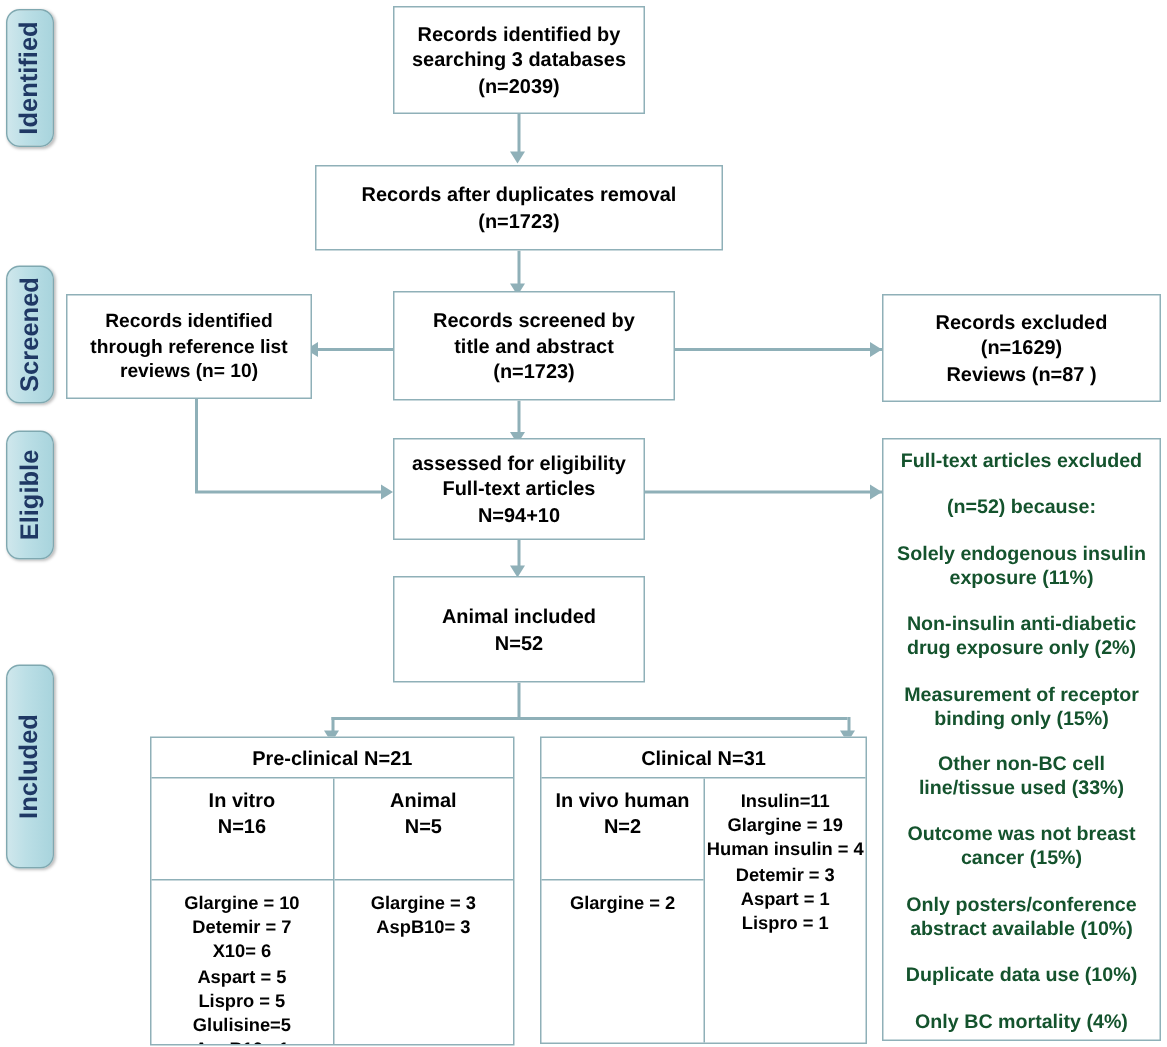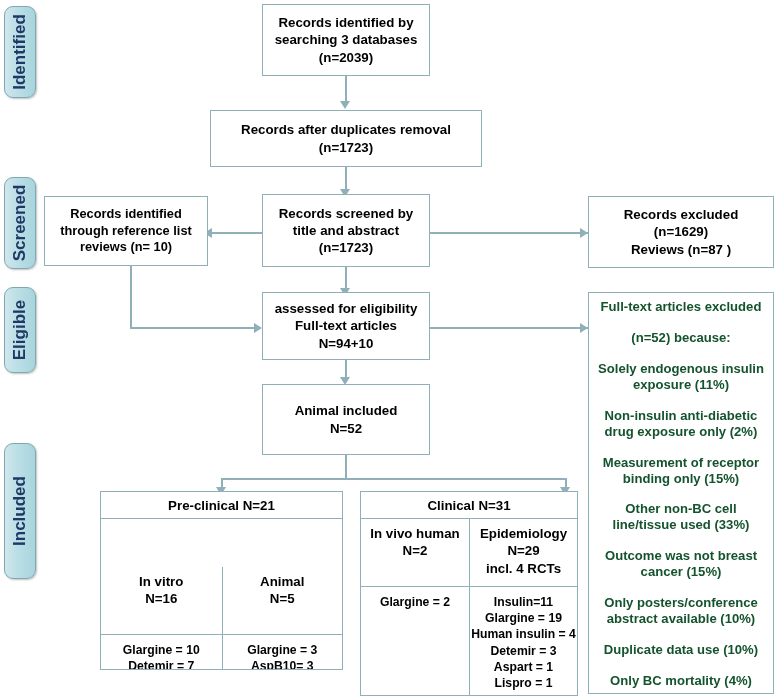--- a/index.html
+++ b/index.html
@@ -209,21 +209,21 @@
     </div>
   </div>
 
   <div class="nbox" style="left:210px; top:110px; width:272px; height:57px;">
     <div class="lines">
       <div>Records after duplicates removal</div>
       <div>(n=1723)</div>
     </div>
   </div>
 
-  <div class="nbox" style="left:262px; top:194px; width:168px; height:73px;">
+  <div class="nbox" style="left:262px; top:194px; width:188px; height:73px;">
     <div class="lines">
       <div>Records screened by</div>
       <div>title and abstract</div>
       <div>(n=1723)</div>
     </div>
   </div>
 
   <div class="nbox" style="left:44px; top:196px; width:164px; height:70px; font-size:12.8px;">
     <div class="lines">
       <div>Records identified</div>
@@ -261,21 +261,21 @@
     <div class="eitem">Solely endogenous insulin exposure  (11%)</div>
     <div class="eitem">Non-insulin anti-diabetic drug exposure only (2%)</div>
     <div class="eitem">Measurement of receptor binding only (15%)</div>
     <div class="eitem">Other non-BC cell line/tissue used (33%)</div>
     <div class="eitem">Outcome was not breast cancer (15%)</div>
     <div class="eitem">Only posters/conference abstract available (10%)</div>
     <div class="eitem">Duplicate data use (10%)</div>
     <div class="eitem">Only BC mortality (4%)</div>
   </div>
 
-  <div class="rtable" style="left:100px; top:491px; width:243px; height:179px;gap:48px;">
+  <div class="rtable" style="left:100px; top:491px; width:243px; height:206px;">
     <div class="rt-title">Pre-clinical N=21</div>
     <div class="rt-cols">
       <div class="rt-col">
         <div class="rt-head">
           <div>
             <div>In vitro</div>
             <div>N=16</div>
           </div>
         </div>
         <div class="rt-body">
@@ -311,27 +311,20 @@
           <div>
             <div>In vivo human</div>
             <div>N=2</div>
           </div>
         </div>
         <div class="rt-body">
           <div>Glargine = 2</div>
         </div>
       </div>
       <div class="rt-col">
-        <div class="rt-head">
-          <div>
-            <div>Epidemiology</div>
-            <div>N=29</div>
-            <div>incl. 4 RCTs</div>
-          </div>
-        </div>
         <div class="rt-body">
           <div>Insulin=11</div>
           <div>Glargine = 19</div>
           <div>Human insulin = 4</div>
           <div>Detemir = 3</div>
           <div>Aspart = 1</div>
           <div>Lispro = 1</div>
         </div>
       </div>
     </div>

